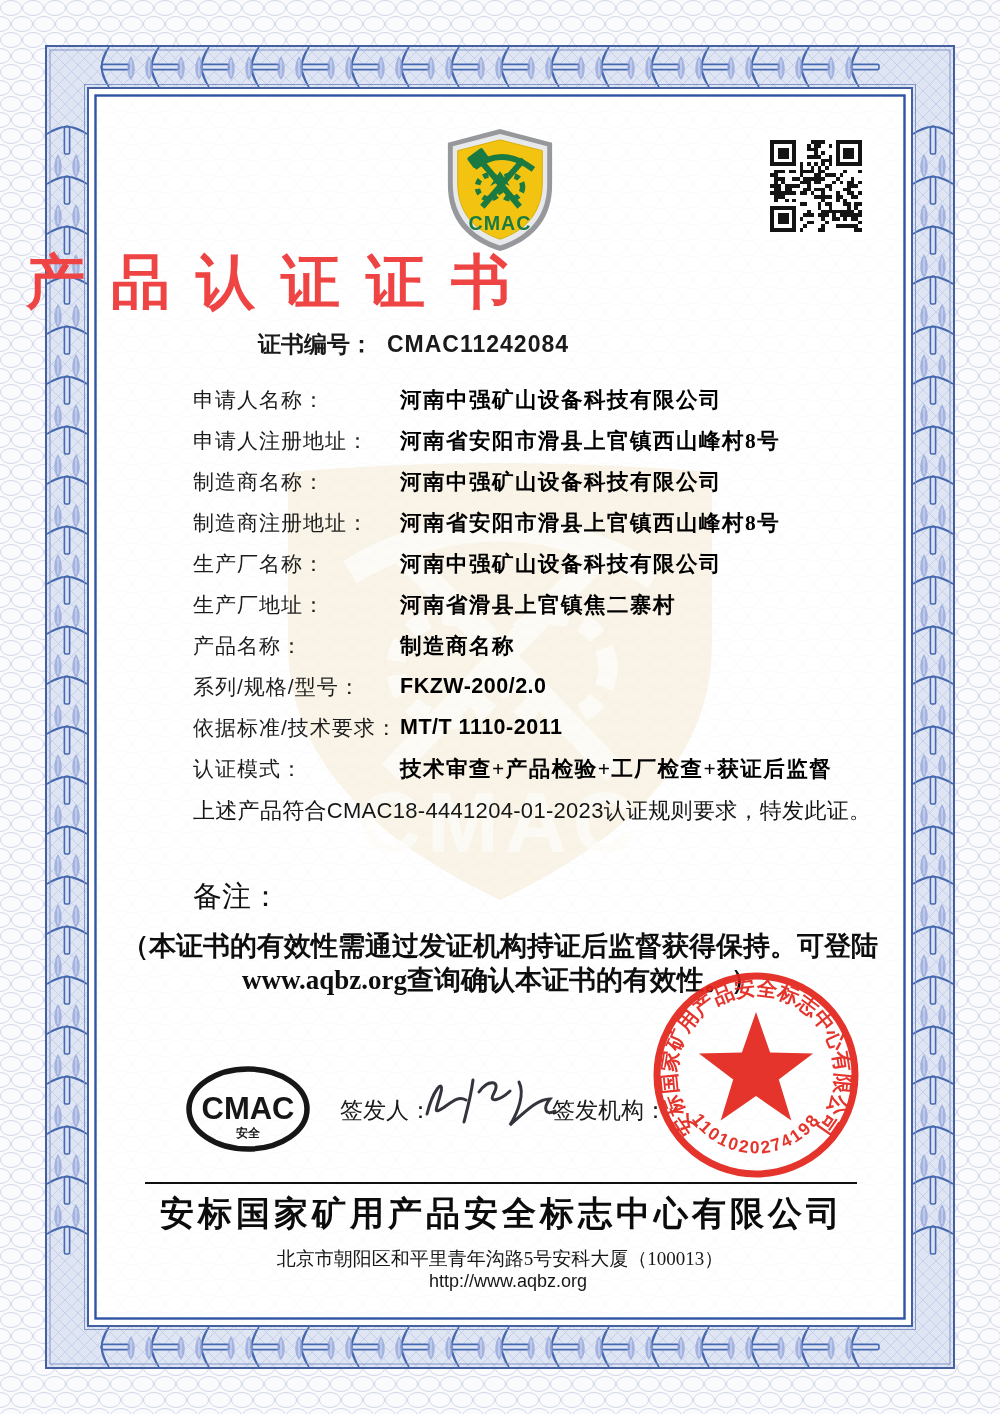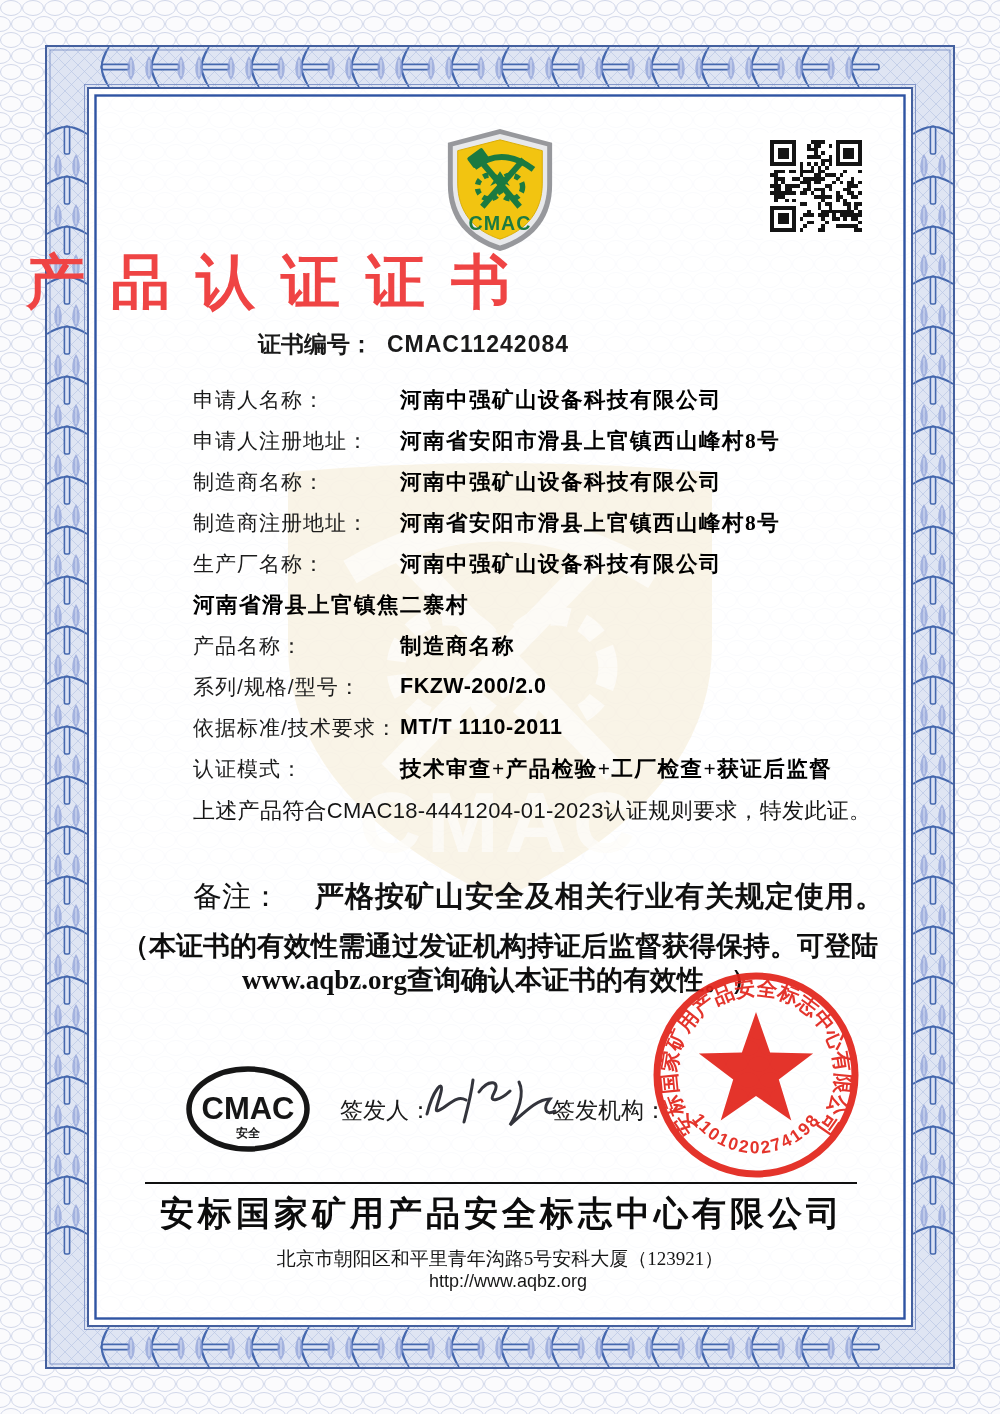--- a/index.html
+++ b/index.html
@@ -588,20 +588,21 @@
       </div>
     <div class="frow">
         <div class="flabel">制造商注册地址：</div>
         <div class="fvalue cn">河南省安阳市滑县上官镇西山峰村8号</div>
       </div>
     <div class="frow">
         <div class="flabel">生产厂名称：</div>
         <div class="fvalue cn">河南中强矿山设备科技有限公司</div>
       </div>
     <div class="frow">
+        <div class="flabel">生产厂地址：</div>
         <div class="fvalue cn">河南省滑县上官镇焦二寨村</div>
       </div>
     <div class="frow">
         <div class="flabel">产品名称：</div>
         <div class="fvalue cn">制造商名称</div>
       </div>
     <div class="frow">
         <div class="flabel">系列/规格/型号：</div>
         <div class="fvalue">FKZW-200/2.0</div>
       </div>
@@ -613,21 +614,20 @@
         <div class="flabel">认证模式：</div>
         <div class="fvalue cn">技术审查+产品检验+工厂检查+获证后监督</div>
       </div>
   </div>
 
   <div class="statement">上述产品符合CMAC18-4441204-01-2023认证规则要求，特发此证。</div>
 
 
   <div class="remark">
     <span>备注：</span>
-    <span class="rv">严格按矿山安全及相关行业有关规定使用。</span>
   </div>
 
   <div class="note">
     <div>（本证书的有效性需通过发证机构持证后监督获得保持。可登陆</div>
     <div>www.aqbz.org查询确认本证书的有效性。）</div>
   </div>
 
   <svg class="oval" viewBox="0 0 130 90">
     <ellipse cx="65" cy="44" rx="59" ry="40" fill="none" stroke="#161616" stroke-width="5.5"></ellipse>
     <text x="65" y="54" text-anchor="middle" font-size="31" font-weight="bold" fill="#161616" font-family="Liberation Sans, sans-serif">CMAC</text>
@@ -657,16 +657,16 @@
       <path d="M111,48 L125.1,88.6 L168.1,89.5 L133.8,115.4 L146.3,156.5 L111,132 L75.7,156.5 L88.2,115.4 L53.9,89.5 L96.9,88.6 Z" fill="#e2231a"></path>
       <path id="sealNum" d="M47,156 A78,78 0 0 0 175,156" fill="none"></path>
       <text fill="#e2231a" font-size="17.5" font-weight="bold" letter-spacing="2" font-family="Liberation Sans, sans-serif">
         <textPath href="#sealNum" xlink:href="#sealNum" startOffset="50%" text-anchor="middle">1101020274198</textPath>
       </text>
     </g>
   </svg>
 
   <div class="sep"></div>
   <div class="footer-org">安标国家矿用产品安全标志中心有限公司</div>
-  <div class="footer-addr">北京市朝阳区和平里青年沟路5号安科大厦（123921）</div>
+  <div class="footer-addr">北京市朝阳区和平里青年沟路5号安科大厦（100013）</div>
   <div class="footer-url">http://www.aqbz.org</div>
 
 </div>
 
 </body></html>

